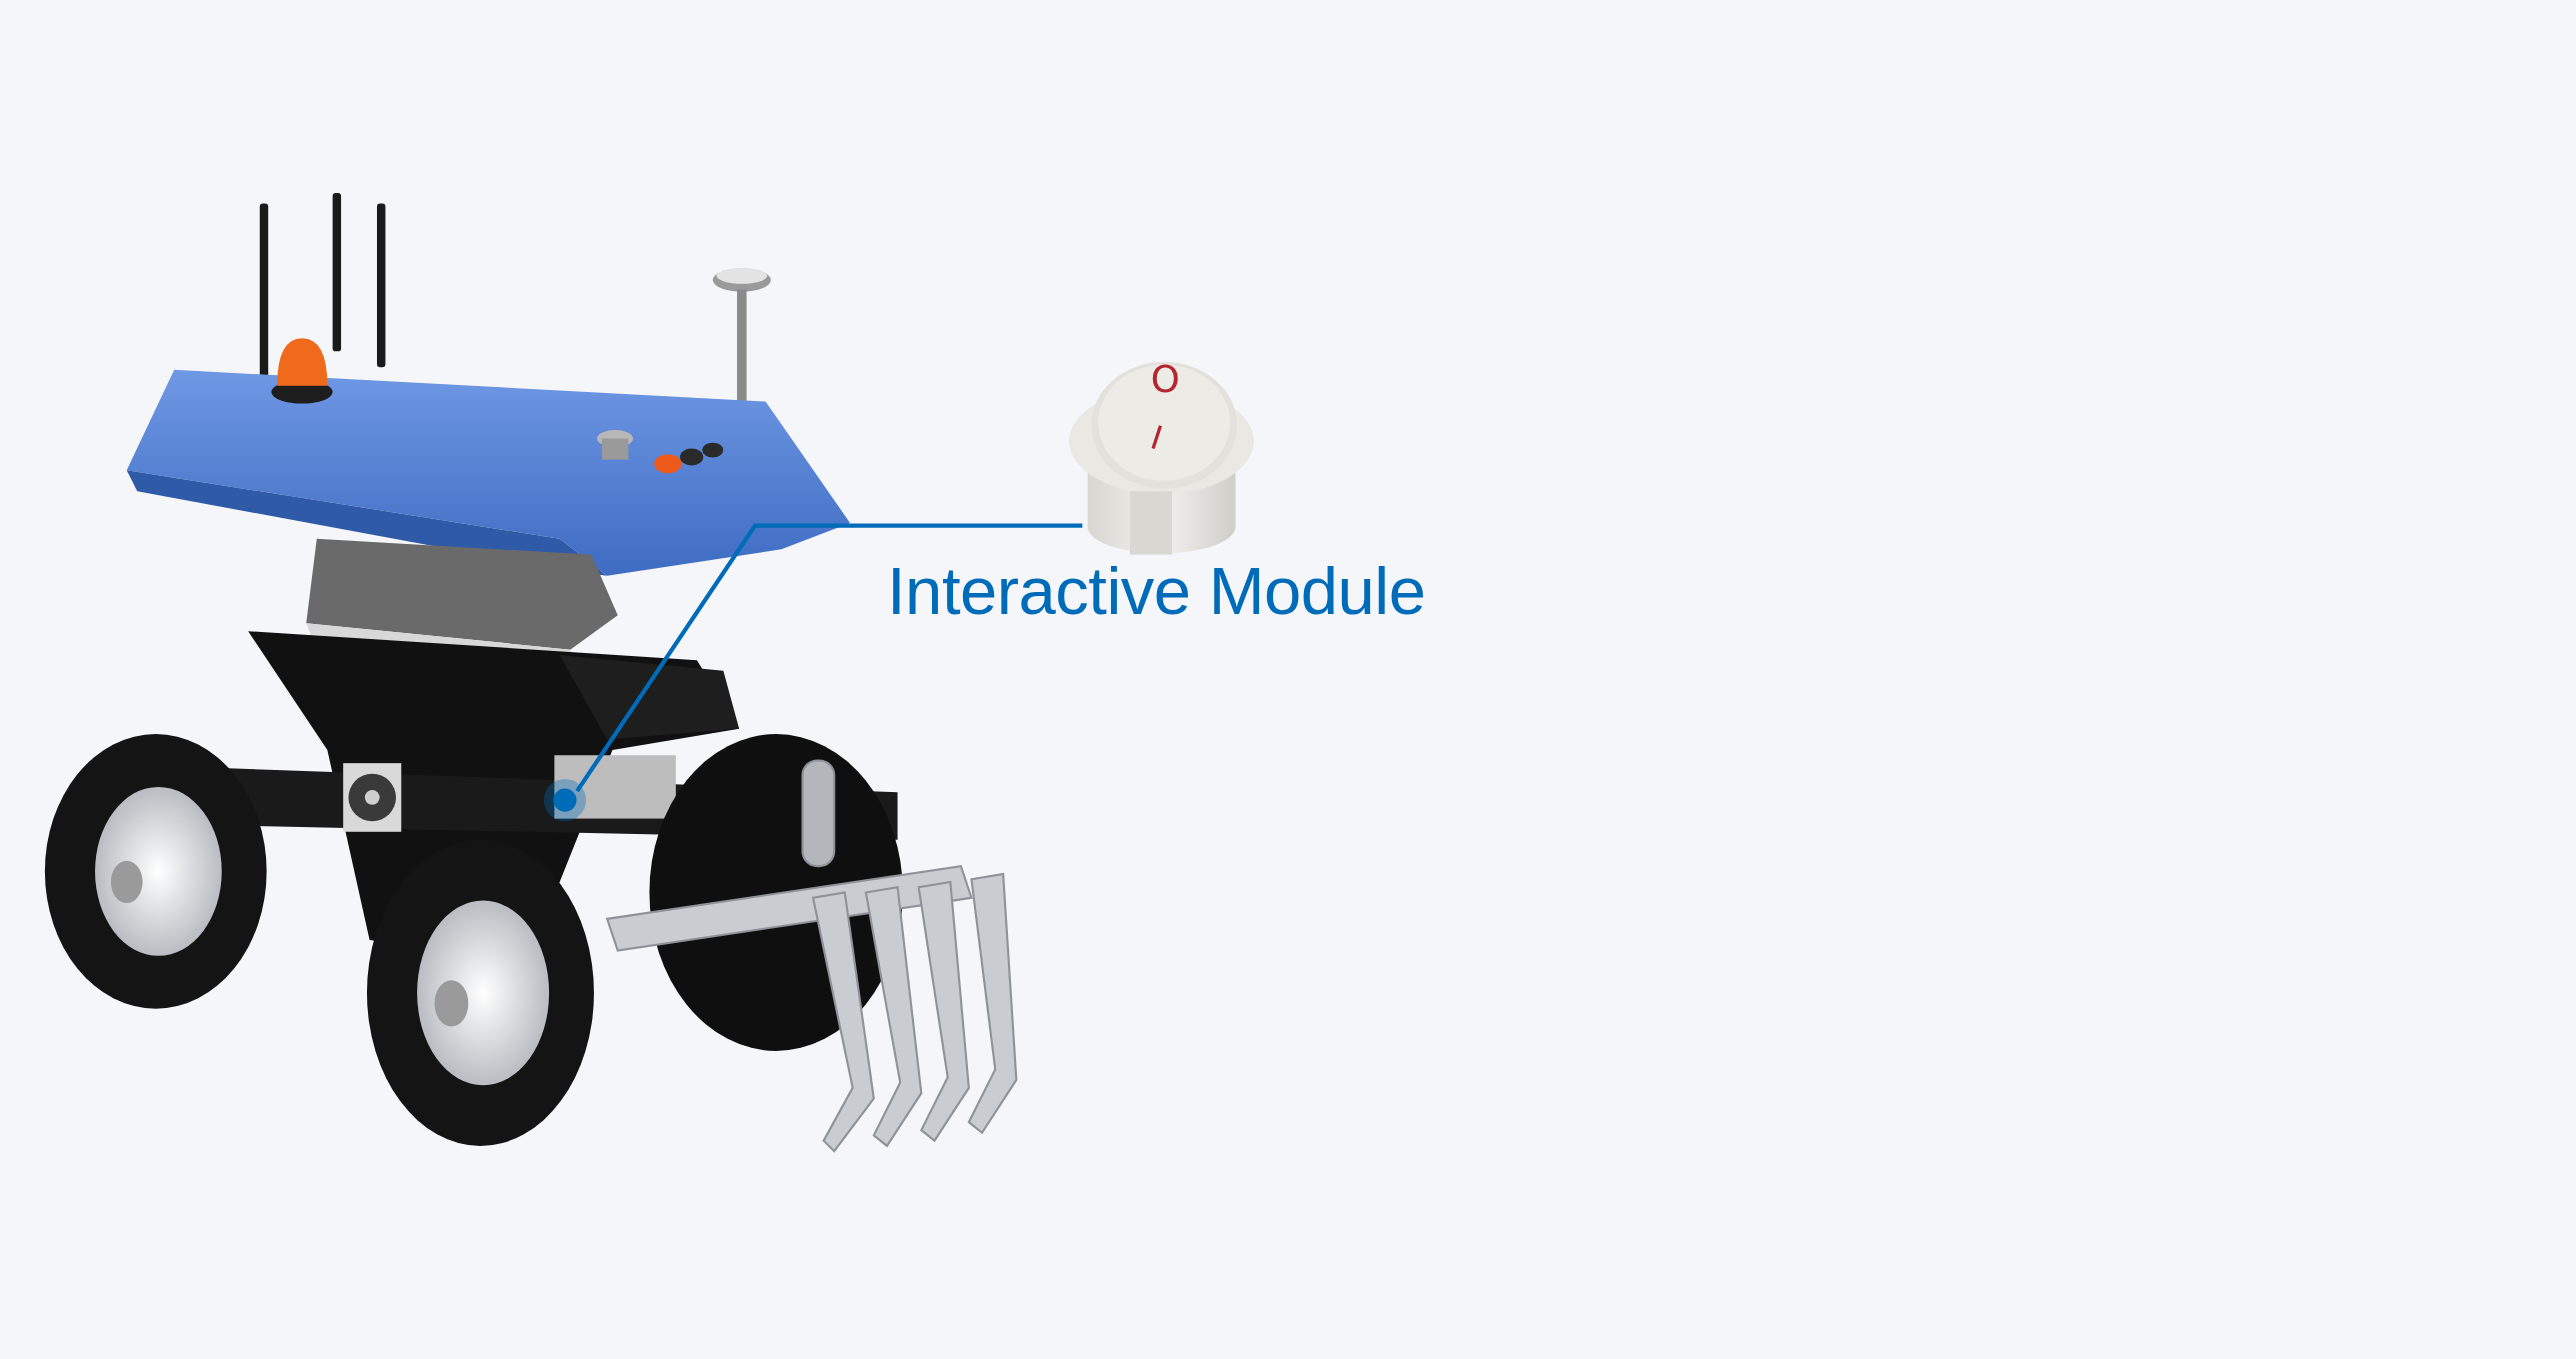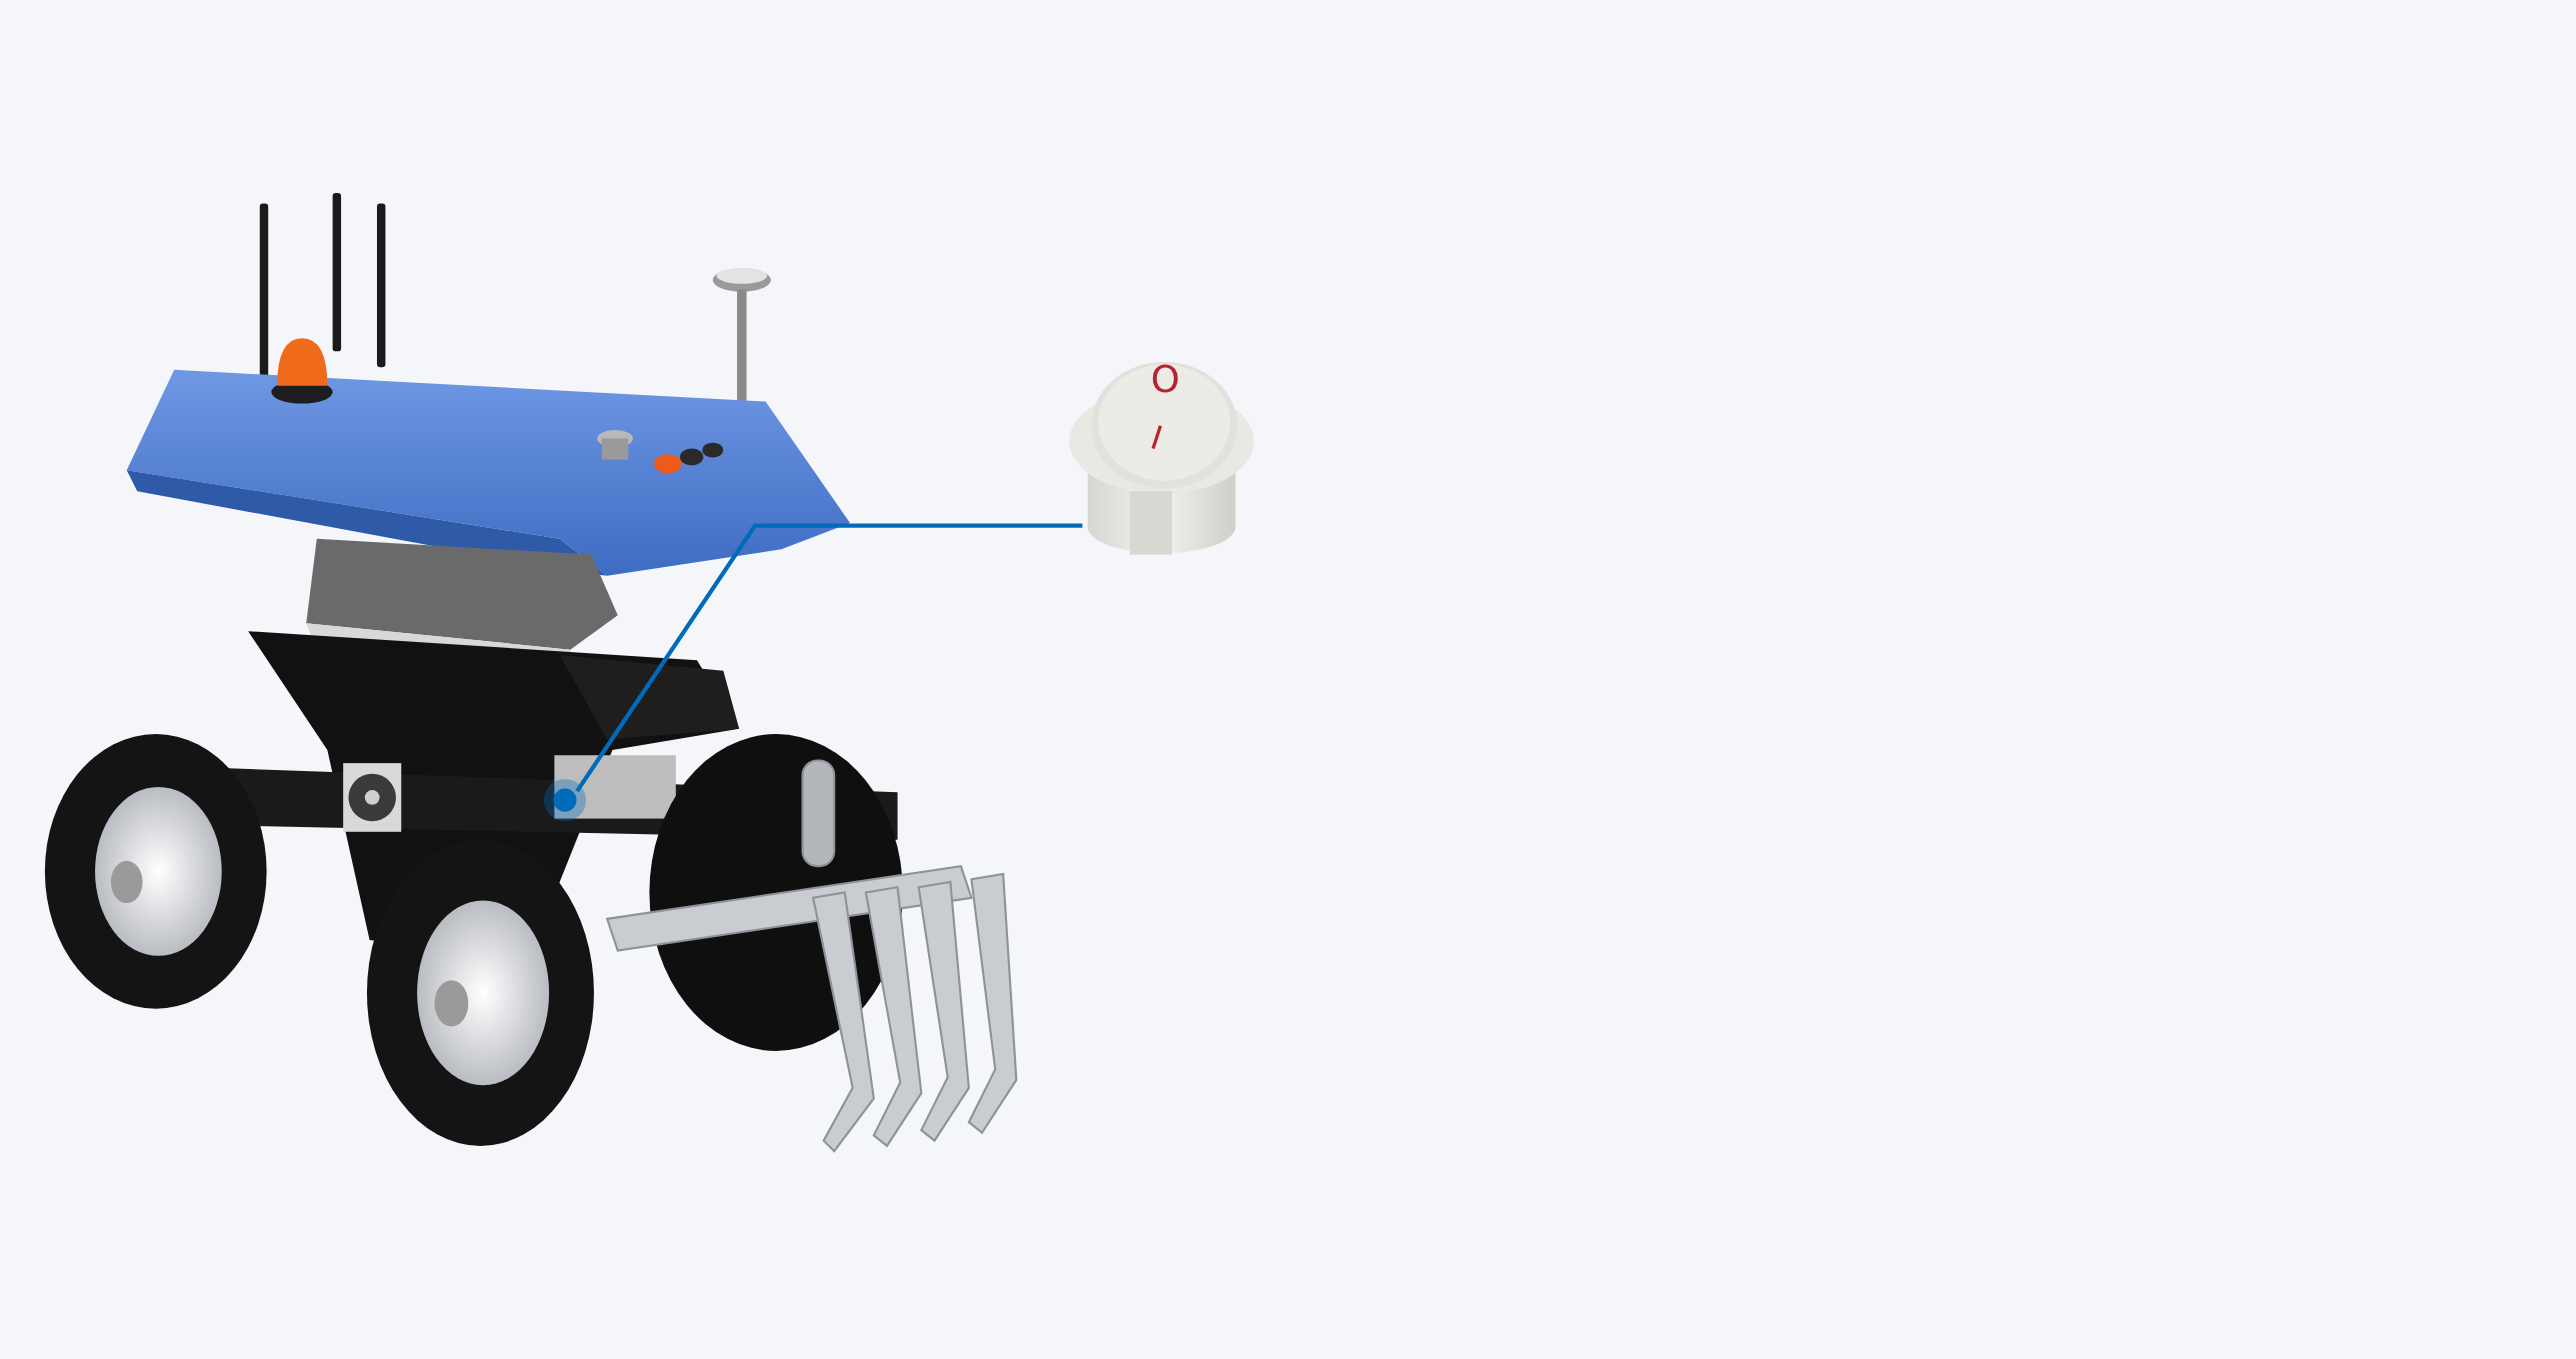--- a/index.html
+++ b/index.html
@@ -127,14 +127,15 @@
       <path d="M2060,835 L2060,1000 Q2070,1040 2200,1050 Q2330,1040 2340,1000 L2340,835 Z" fill="url(#switchbody)"></path>
       <ellipse cx="2200" cy="835" rx="175" ry="100" fill="#e9e8e3"></ellipse>
       <ellipse cx="2205" cy="805" rx="138" ry="120" fill="#e2e1db"></ellipse>
       <ellipse cx="2205" cy="800" rx="125" ry="110" fill="#ecebe6"></ellipse>
       <rect x="2140" y="930" width="80" height="120" fill="#d8d7d2"></rect>
       <text x="2207" y="742" font-size="70" fill="#b5242f" text-anchor="middle" font-family="DejaVu Sans, sans-serif">O</text>
       <text x="2190" y="850" font-size="62" fill="#b5242f" text-anchor="middle" font-family="DejaVu Sans, sans-serif" transform="rotate(18 2190 830)">I</text>
     </g>
   </svg>
 
+  <div class="label">Interactive Module</div>
 </div>
 
 
 </body></html>

